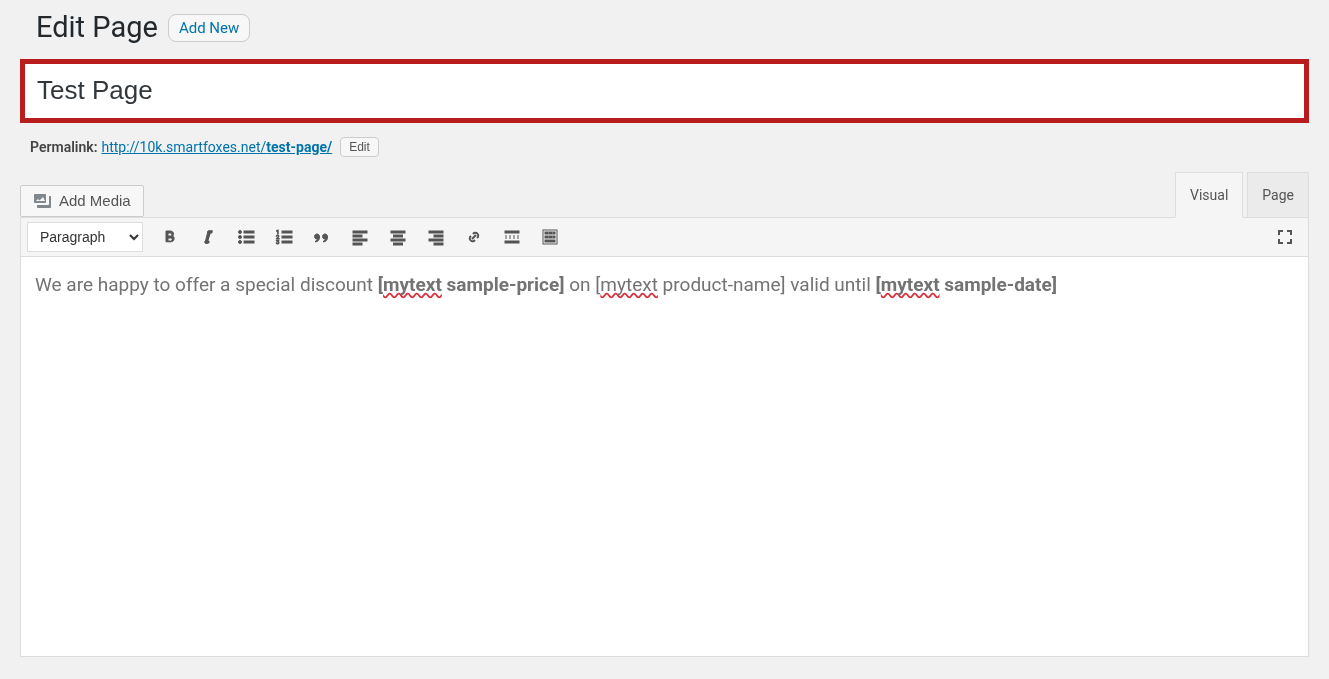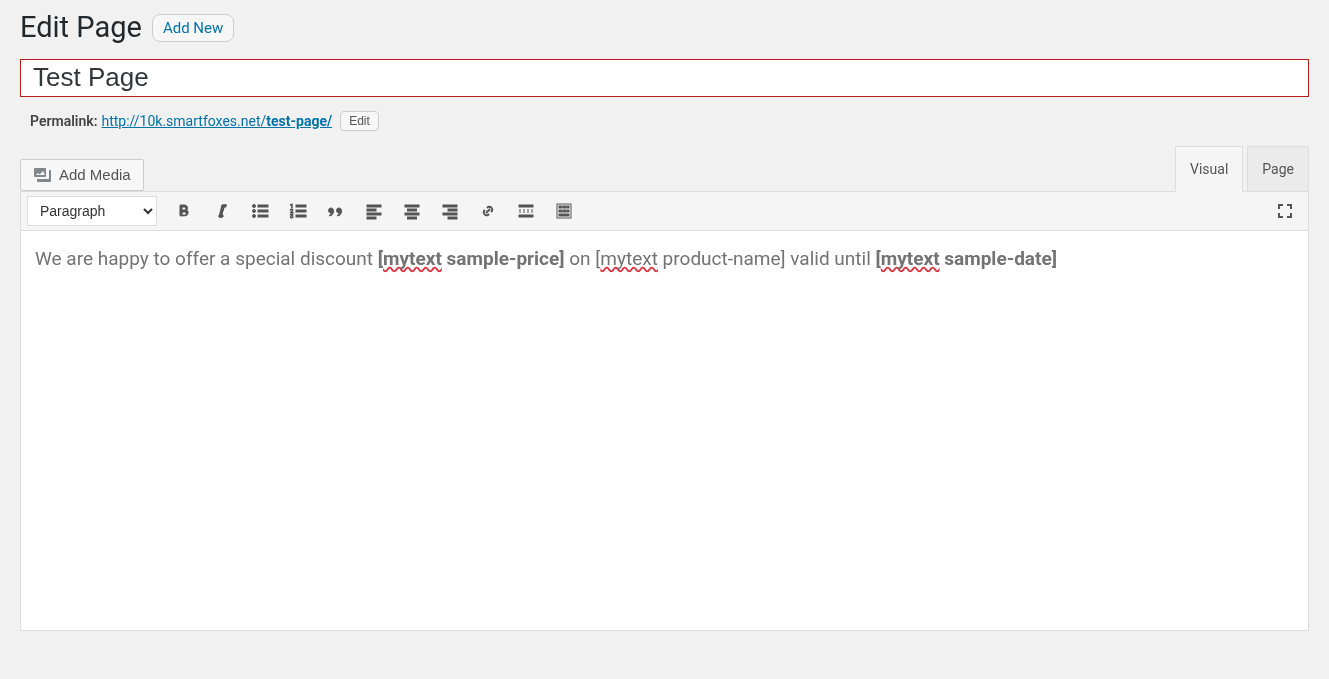--- a/index.html
+++ b/index.html
@@ -8,20 +8,21 @@
     background: #f1f1f1;
     color: #23282d;
     font-size: 13px;
     padding: 0 20px 10px 20px;
   }
   .page-heading {
     display: flex;
     align-items: center;
     gap: 10px;
     padding: 9px 0 12px 0;
+    margin-left: 16px;
   }
   .page-heading h1 {
     font-size: 29px;
     font-weight: 400;
     color: #23282d;
     line-height: 1.3;
   }
   .btn-addnew {
     border: 1px solid #ccc;
     background: #f7f7f7;
@@ -30,24 +31,24 @@
     padding: 4px 10px;
     border-radius: 8px;
     text-decoration: none;
     cursor: pointer;
   }
   .title-wrap { margin-bottom: 8px; }
   .title-input {
     width: 100%;
     font-size: 26px;
     padding: 6px 12px;
-    border: 1px solid #b91c1c;
+    border: 5px solid #b91c1c;
     background: #fff;
     color: #32373c;
-    height: 38px;
+    height: 64px;
     outline: none;
   }
   .permalink-row {
     display: flex;
     align-items: center;
     gap: 4px;
     padding: 6px 10px 14px 10px;
     color: #666;
     font-size: 14px;
   }
@@ -106,21 +107,21 @@
   }
   .toolbar {
     display: flex;
     align-items: center;
     background: #f5f5f5;
     border: 1px solid #ddd;
     padding: 4px 6px;
     gap: 4px;
   }
   .format-select {
-    width: 130px;
+    width: 116px;
     height: 30px;
     border: 1px solid #ddd;
     background: #fff;
     font-size: 14px;
     padding: 0 8px;
     color: #333;
     margin-right: 6px;
   }
   .tb-btn {
     width: 34px;

